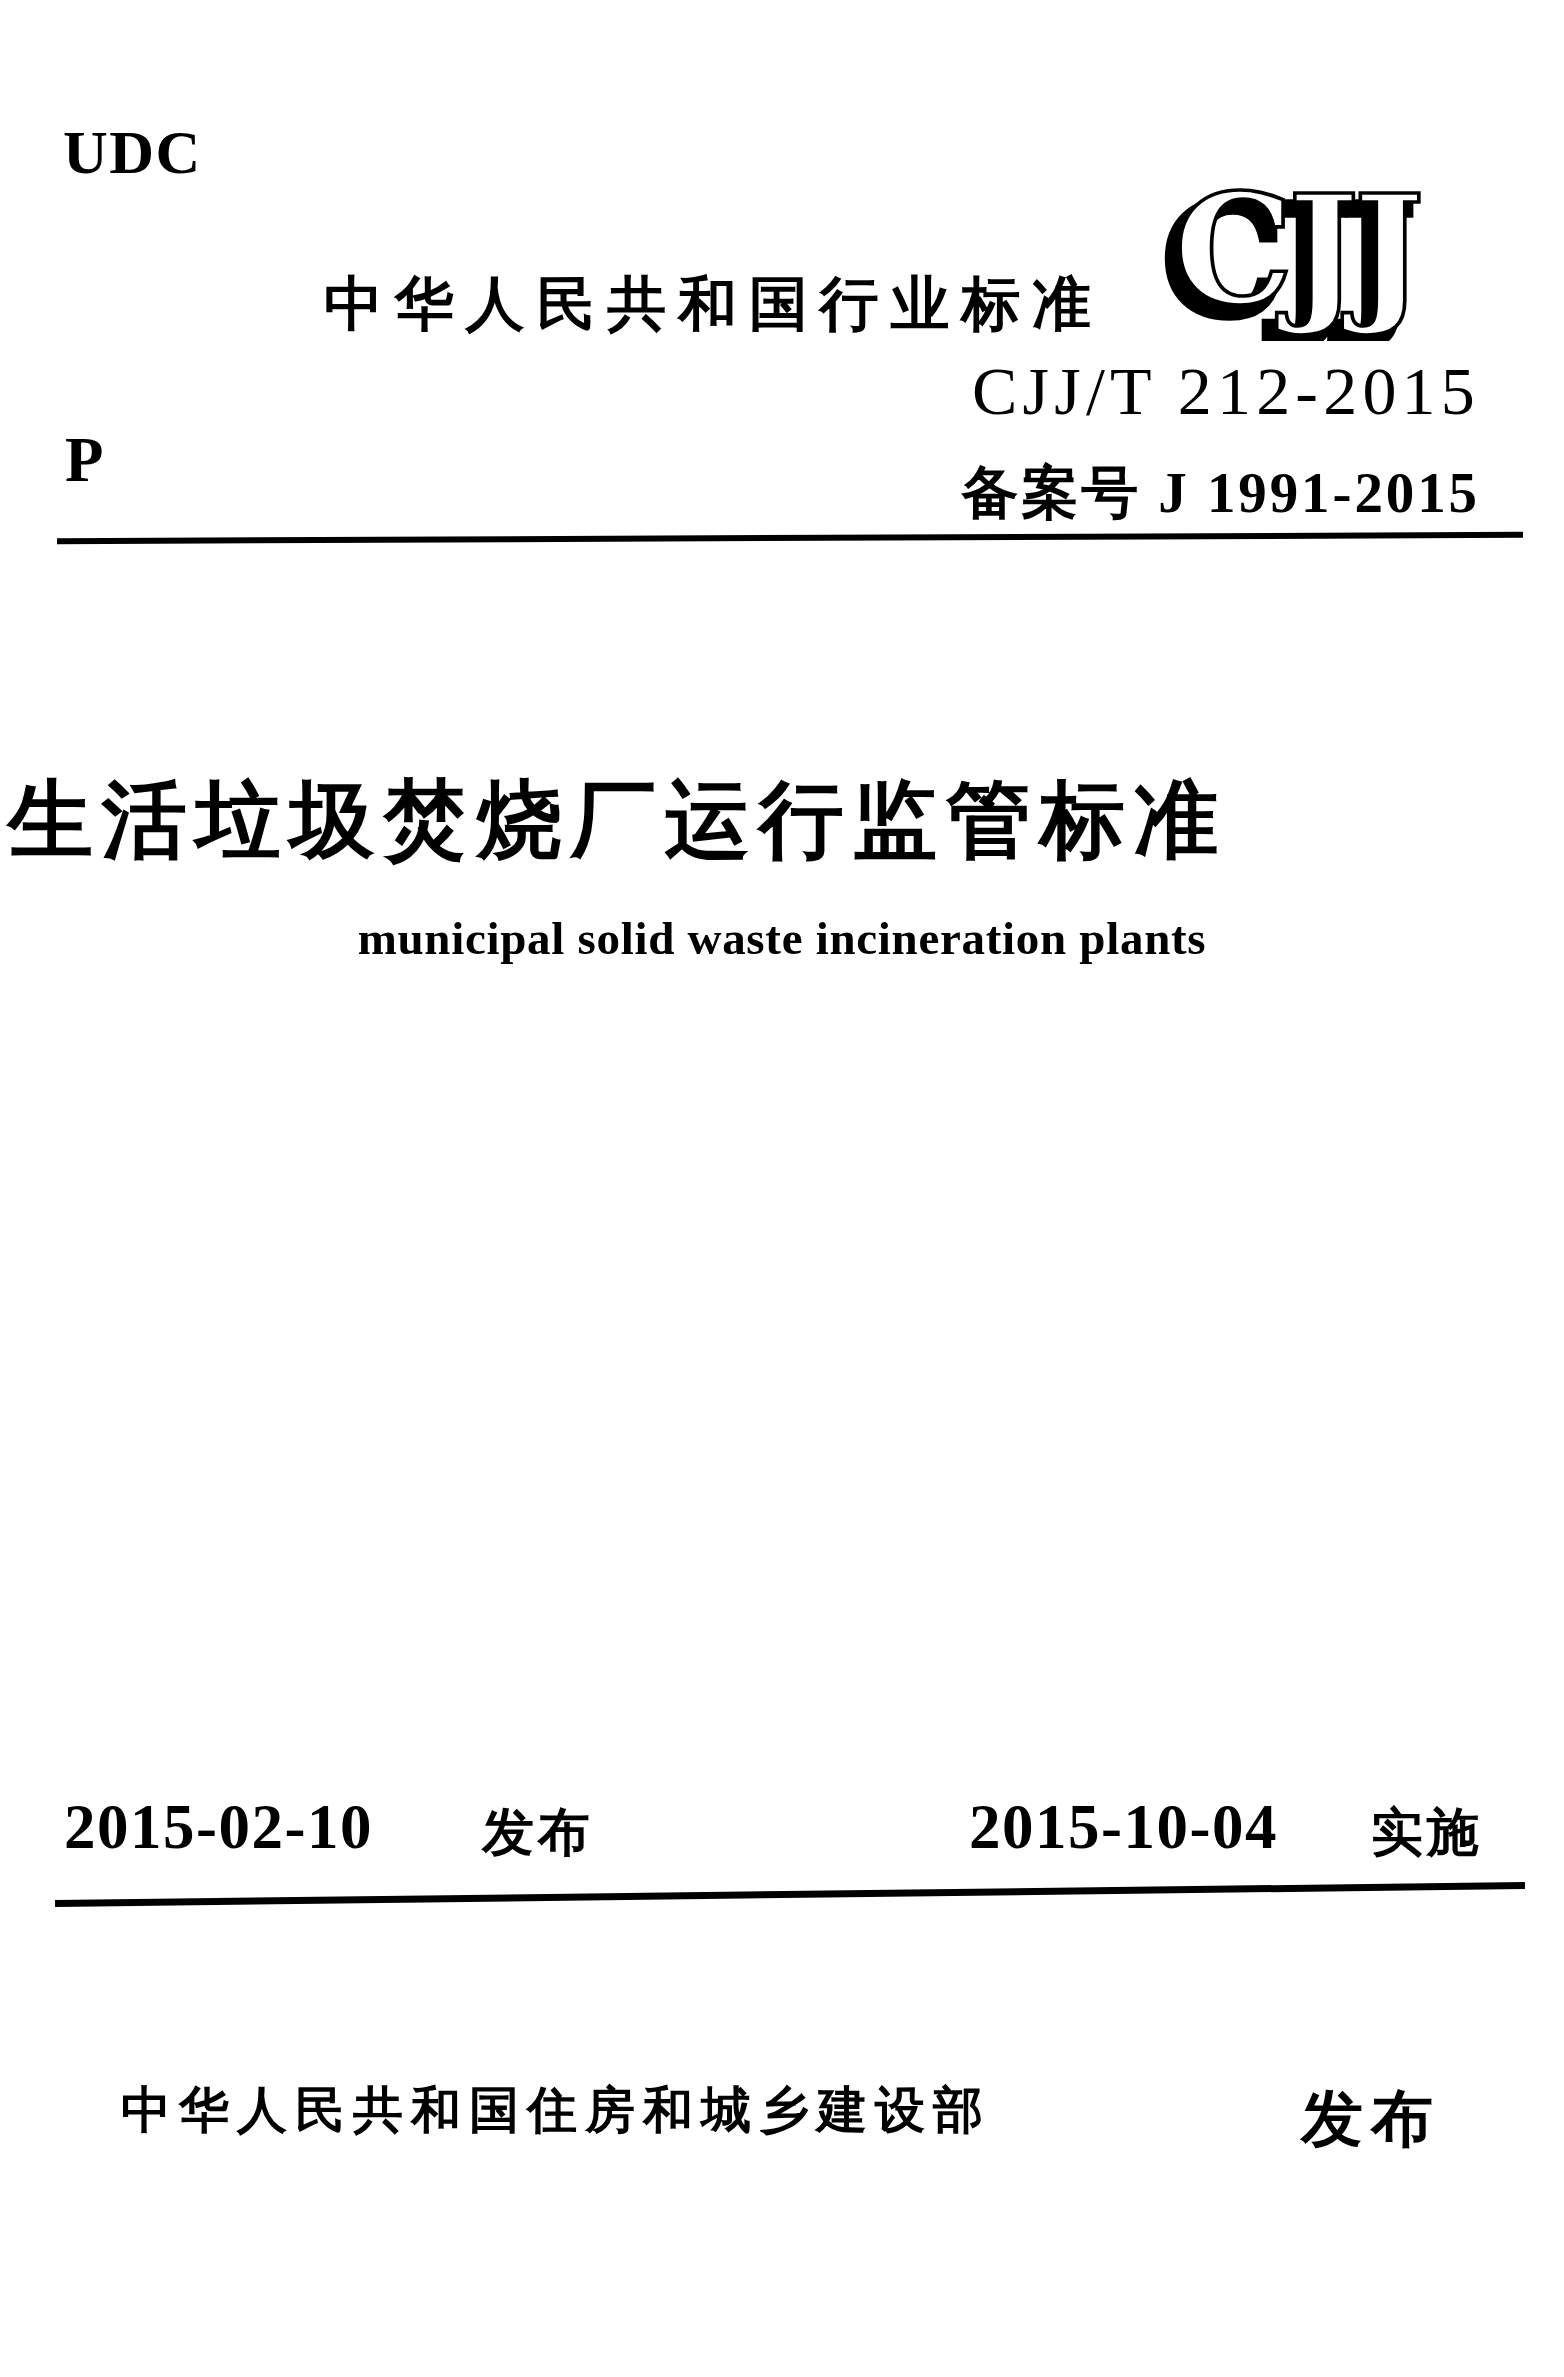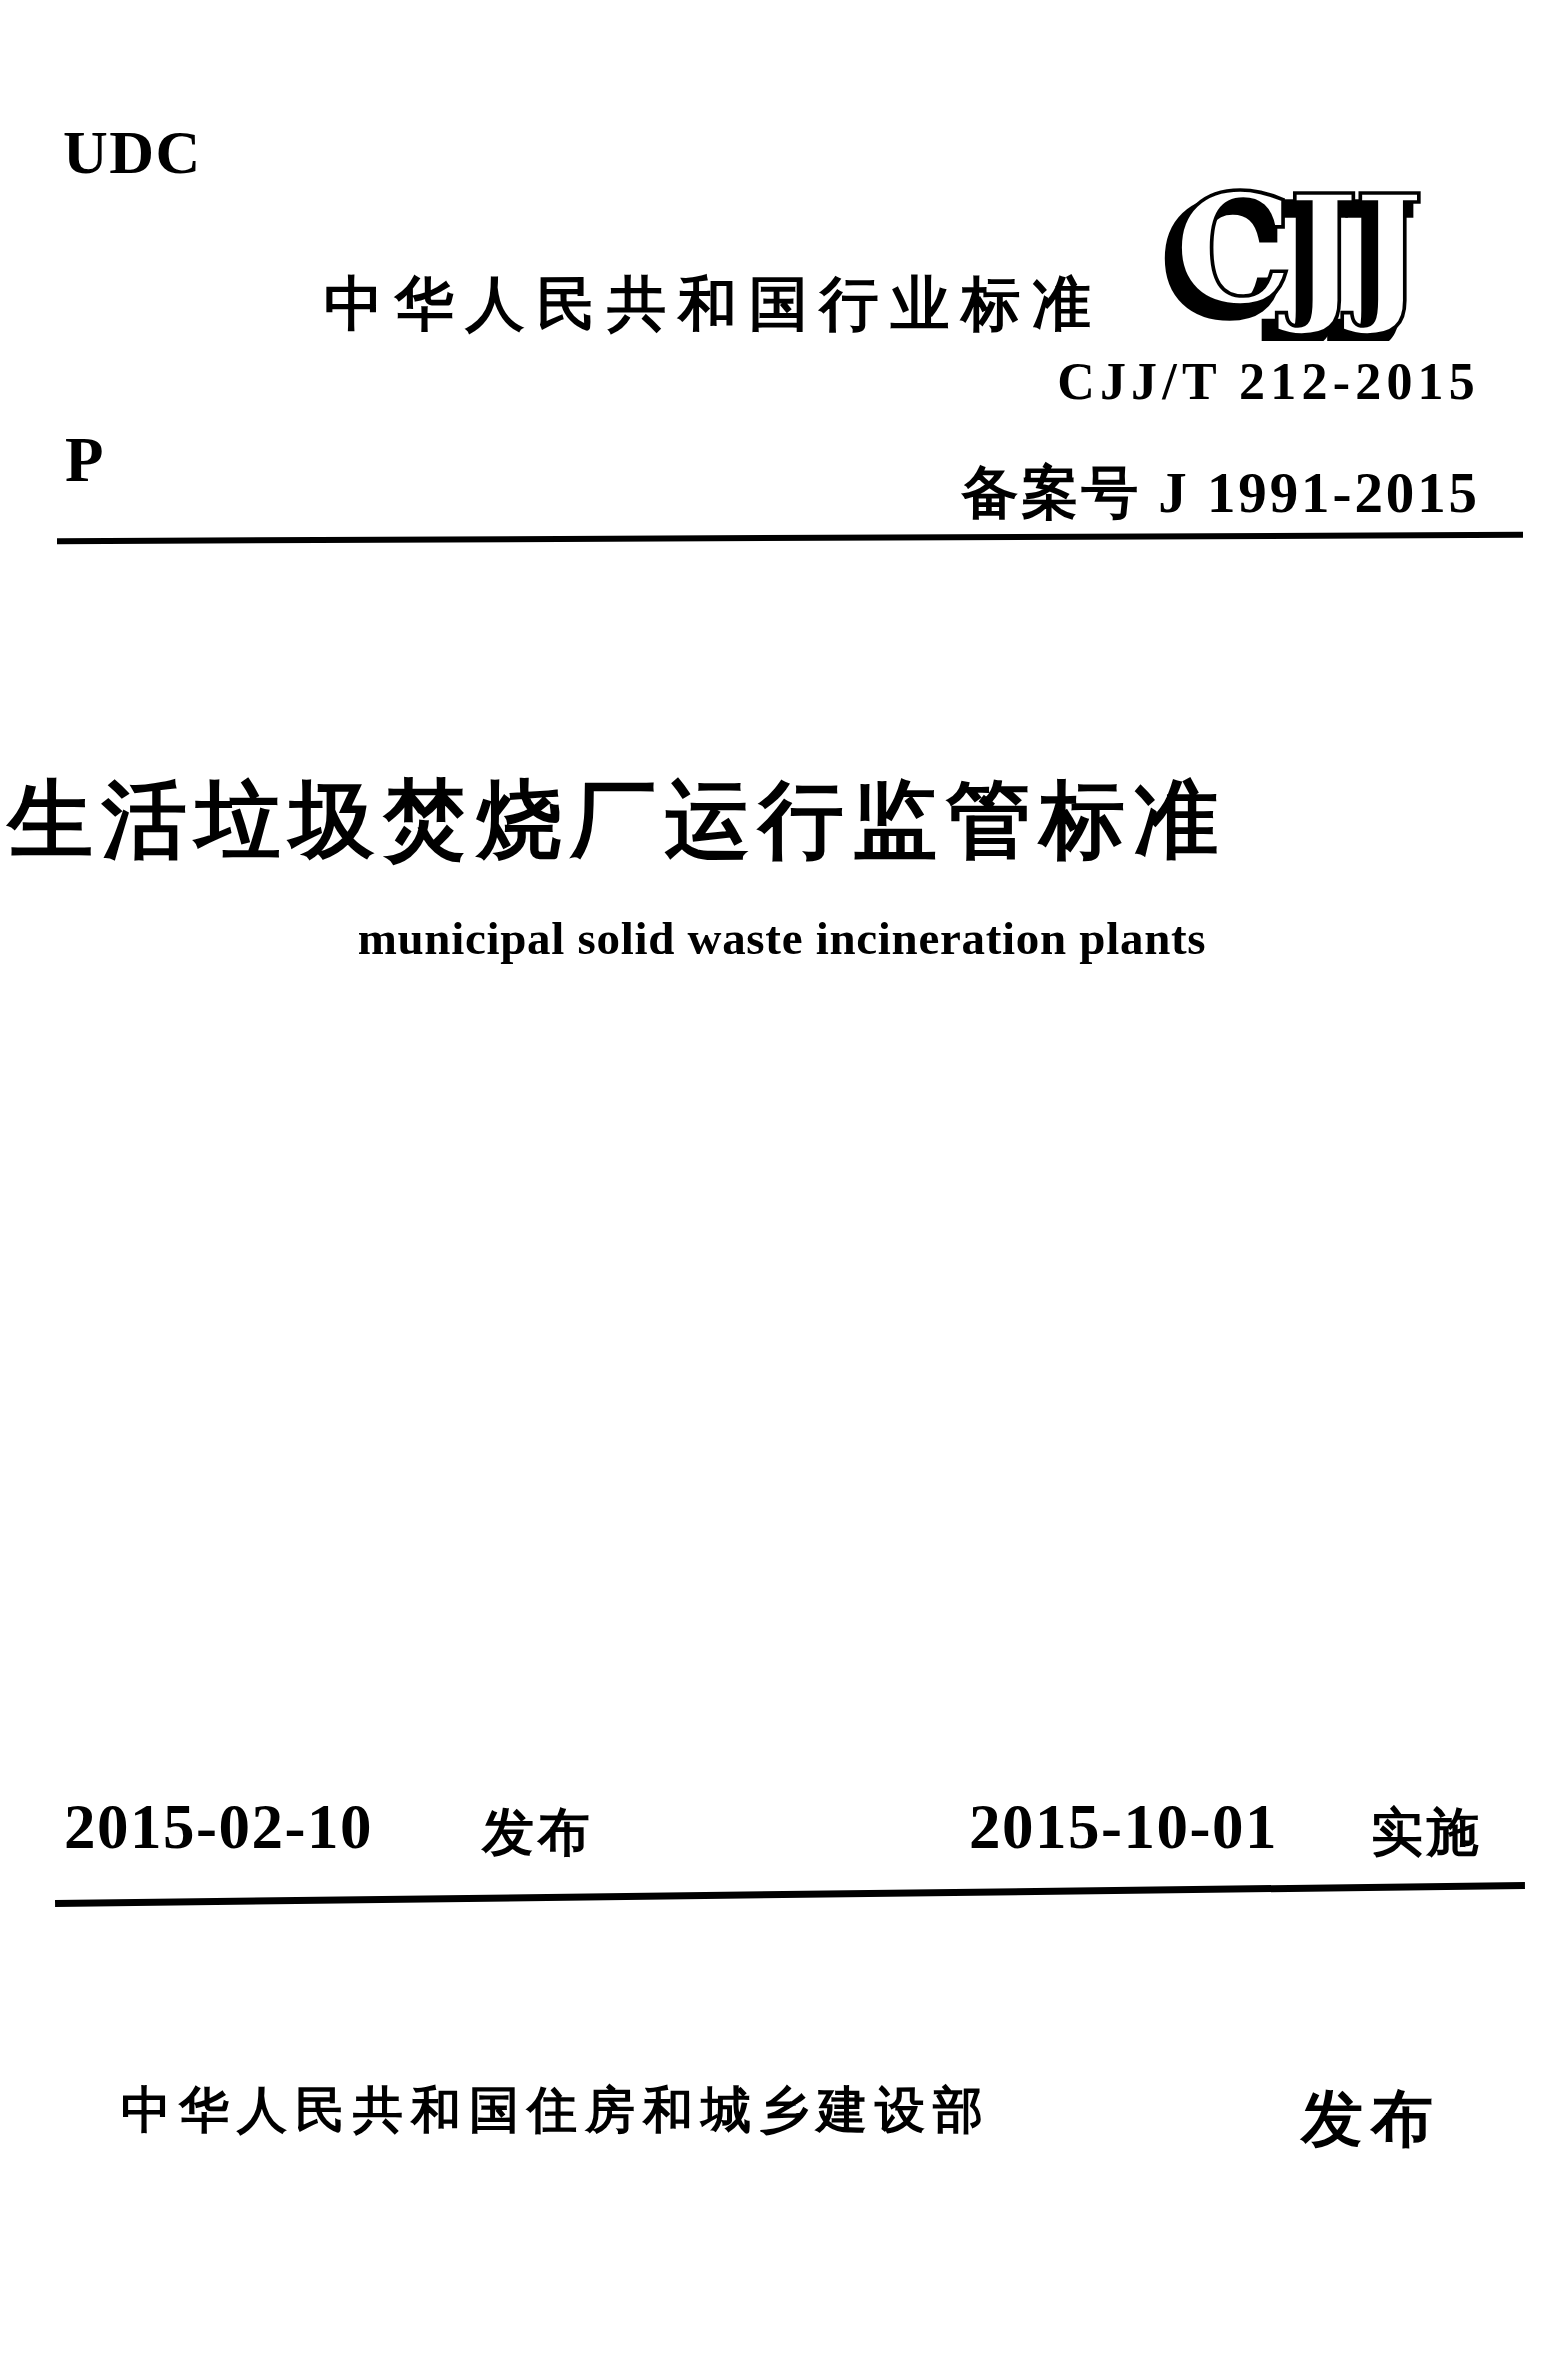--- a/index.html
+++ b/index.html
@@ -43,21 +43,21 @@
     font-family: "DejaVu Serif", "Liberation Serif", serif;
     font-weight: bold;
     font-size: 205px;
     letter-spacing: -8px;
   }
   .logo-back { fill: #000; stroke: #000; stroke-width: 13px; }
   .logo-face { fill: #fff; stroke: #000; stroke-width: 5px; }
 
   .std-no {
     right: 84px; top: 352px;
-    font-size: 52px; font-weight: bold;
+    font-size: 68px; font-weight: normal;
     letter-spacing: 5.2px;
     white-space: nowrap;
     text-align: center;
   }
   .record-no {
     right: 84px; top: 433px;
     font-size: 57px; font-weight: bold;
     letter-spacing: 2.9px;
     white-space: nowrap;
     text-align: right;
@@ -148,20 +148,20 @@
 <div class="abs rule rule-top"></div>
 
 <div class="abs title-zh">生活垃圾焚烧厂运行监管标准</div>
 
 <div class="abs title-en">
   <div>municipal solid waste incineration plants</div>
 </div>
 
 <div class="abs date-text issue-date">2015-02-10</div>
 <div class="abs date-label issue-label">发布</div>
-<div class="abs date-text impl-date">2015-10-01</div>
+<div class="abs date-text impl-date">2015-10-04</div>
 <div class="abs date-label impl-label">实施</div>
 
 <div class="abs rule rule-bottom"></div>
 
 <div class="abs publisher">中华人民共和国住房和城乡建设部</div>
 <div class="abs publisher-label">发布</div>
 
 
 </body></html>

